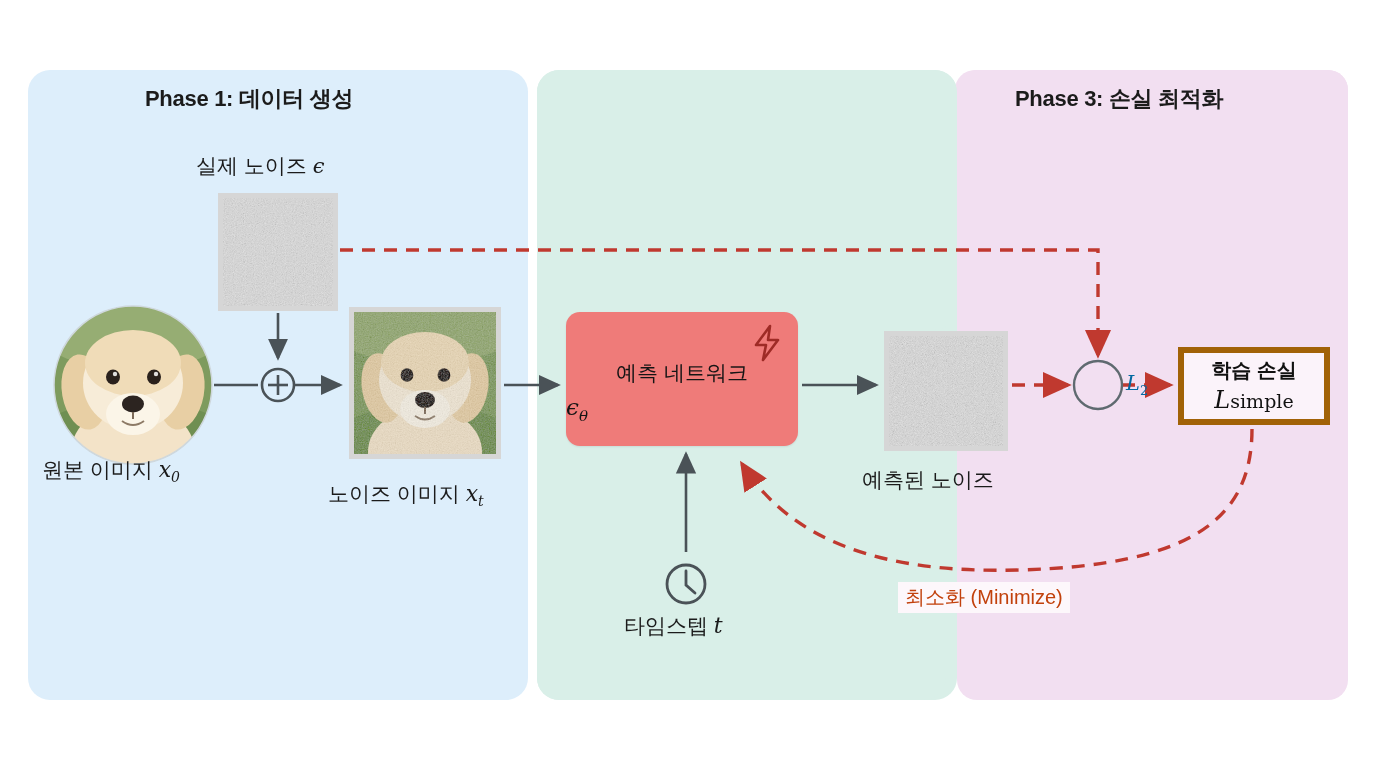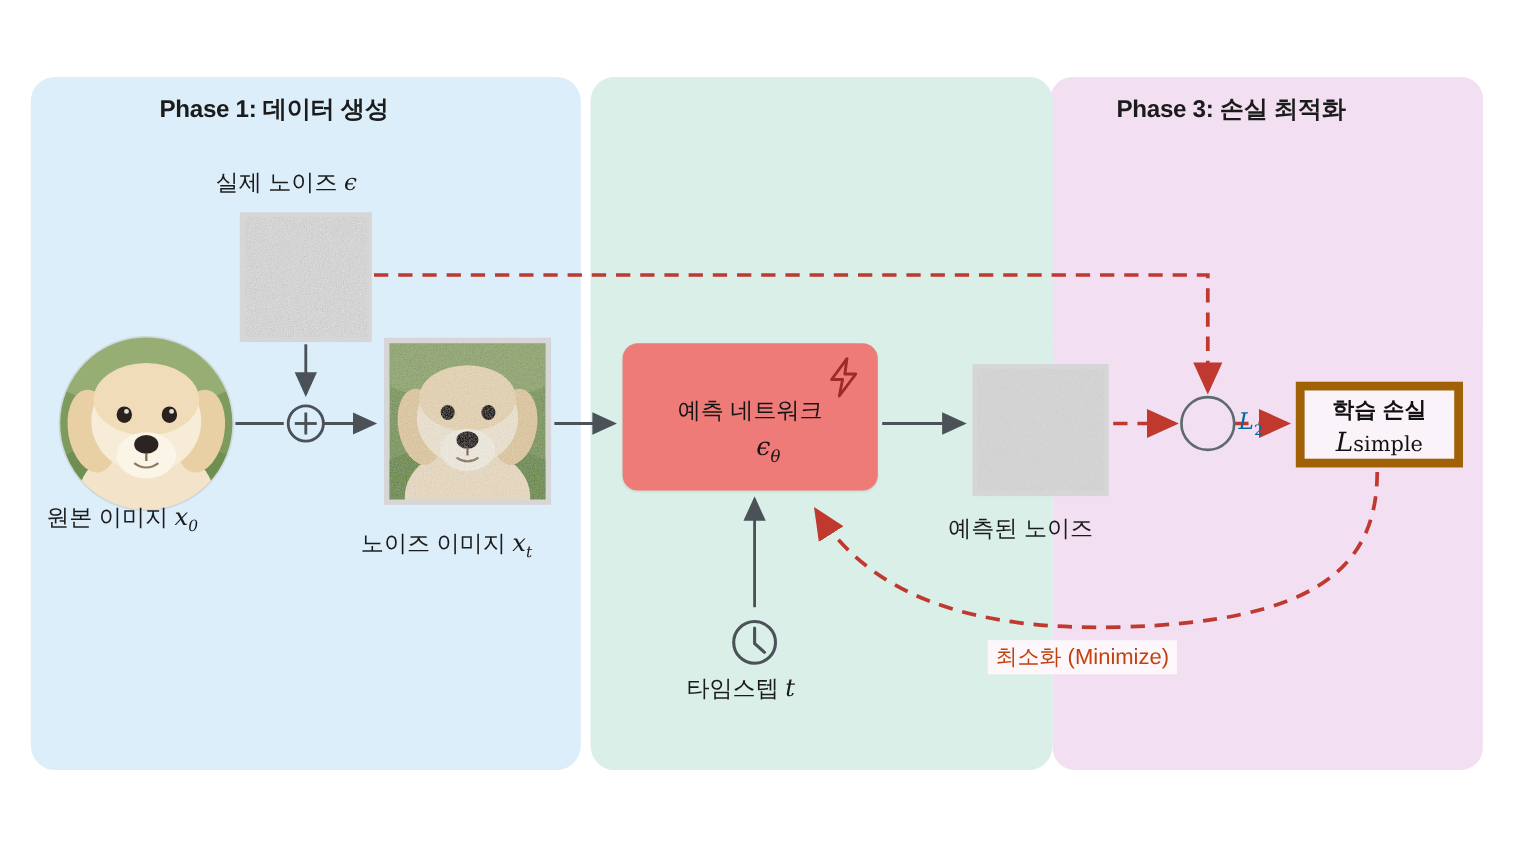--- a/index.html
+++ b/index.html
@@ -9,28 +9,28 @@
   svg.layer{position:absolute;left:0;top:0;width:1376px;height:768px;}
   .phase-title{position:absolute;font-size:22px;font-weight:bold;color:#1b1b1b;
                letter-spacing:-0.3px;white-space:nowrap;}
   .cap{position:absolute;font-size:21px;color:#1b1b1b;white-space:nowrap;}
   .cap .mi{font-family:"DejaVu Serif","Liberation Serif",serif;font-style:italic;font-size:22px;}
   .cap .mi sub{font-style:italic;font-size:14px;}
   .net-box{position:absolute;left:566px;top:312px;width:232px;height:134px;
            background:#ef7b79;border-radius:14px;box-shadow:0 1px 2px rgba(0,0,0,.08);}
   .net-label{position:absolute;left:0;right:0;top:47px;text-align:center;
              font-size:21px;color:#141414;}
-  .net-sub{position:absolute;left:0;right:0;top:82px;text-align:center;
+  .net-sub{position:absolute;left:0;right:0;top:82px;
            font-family:"DejaVu Serif","Liberation Serif",serif;font-style:italic;
-           font-size:23px;color:#141414;padding-left:33px;}
+           font-size:23px;color:#141414;}
   .net-sub sub{font-size:15px;}
   .bolt{position:absolute;right:14px;top:12px;width:34px;height:38px;}
   .clock{position:absolute;left:662px;top:560px;width:48px;height:48px;}
   .loss-box{position:absolute;left:1178px;top:347px;width:152px;height:78px;
-            background:#fbf3fa;border:8px solid #a16207;box-sizing:border-box;}
+            background:#fbf3fa;border:6px solid #a16207;box-sizing:border-box;}
   .loss-t1{position:absolute;left:0;right:0;top:4px;text-align:center;font-size:20px;
            font-weight:600;color:#111;}
   .loss-t2{position:absolute;left:0;right:0;top:33px;text-align:center;
            font-family:"DejaVu Serif","Liberation Serif",serif;font-size:24px;color:#111;}
   .loss-t2 .it{font-style:italic;}
   .loss-t2 .sm{font-size:19px;margin-top:33px;}
   .l2-lab{position:absolute;left:1126px;top:371px;width:44px;text-align:left;
           font-family:"DejaVu Serif","Liberation Serif",serif;font-style:italic;
           font-size:21px;color:#0369a1;}
   .l2-lab sub{font-size:13px;font-style:normal;}

